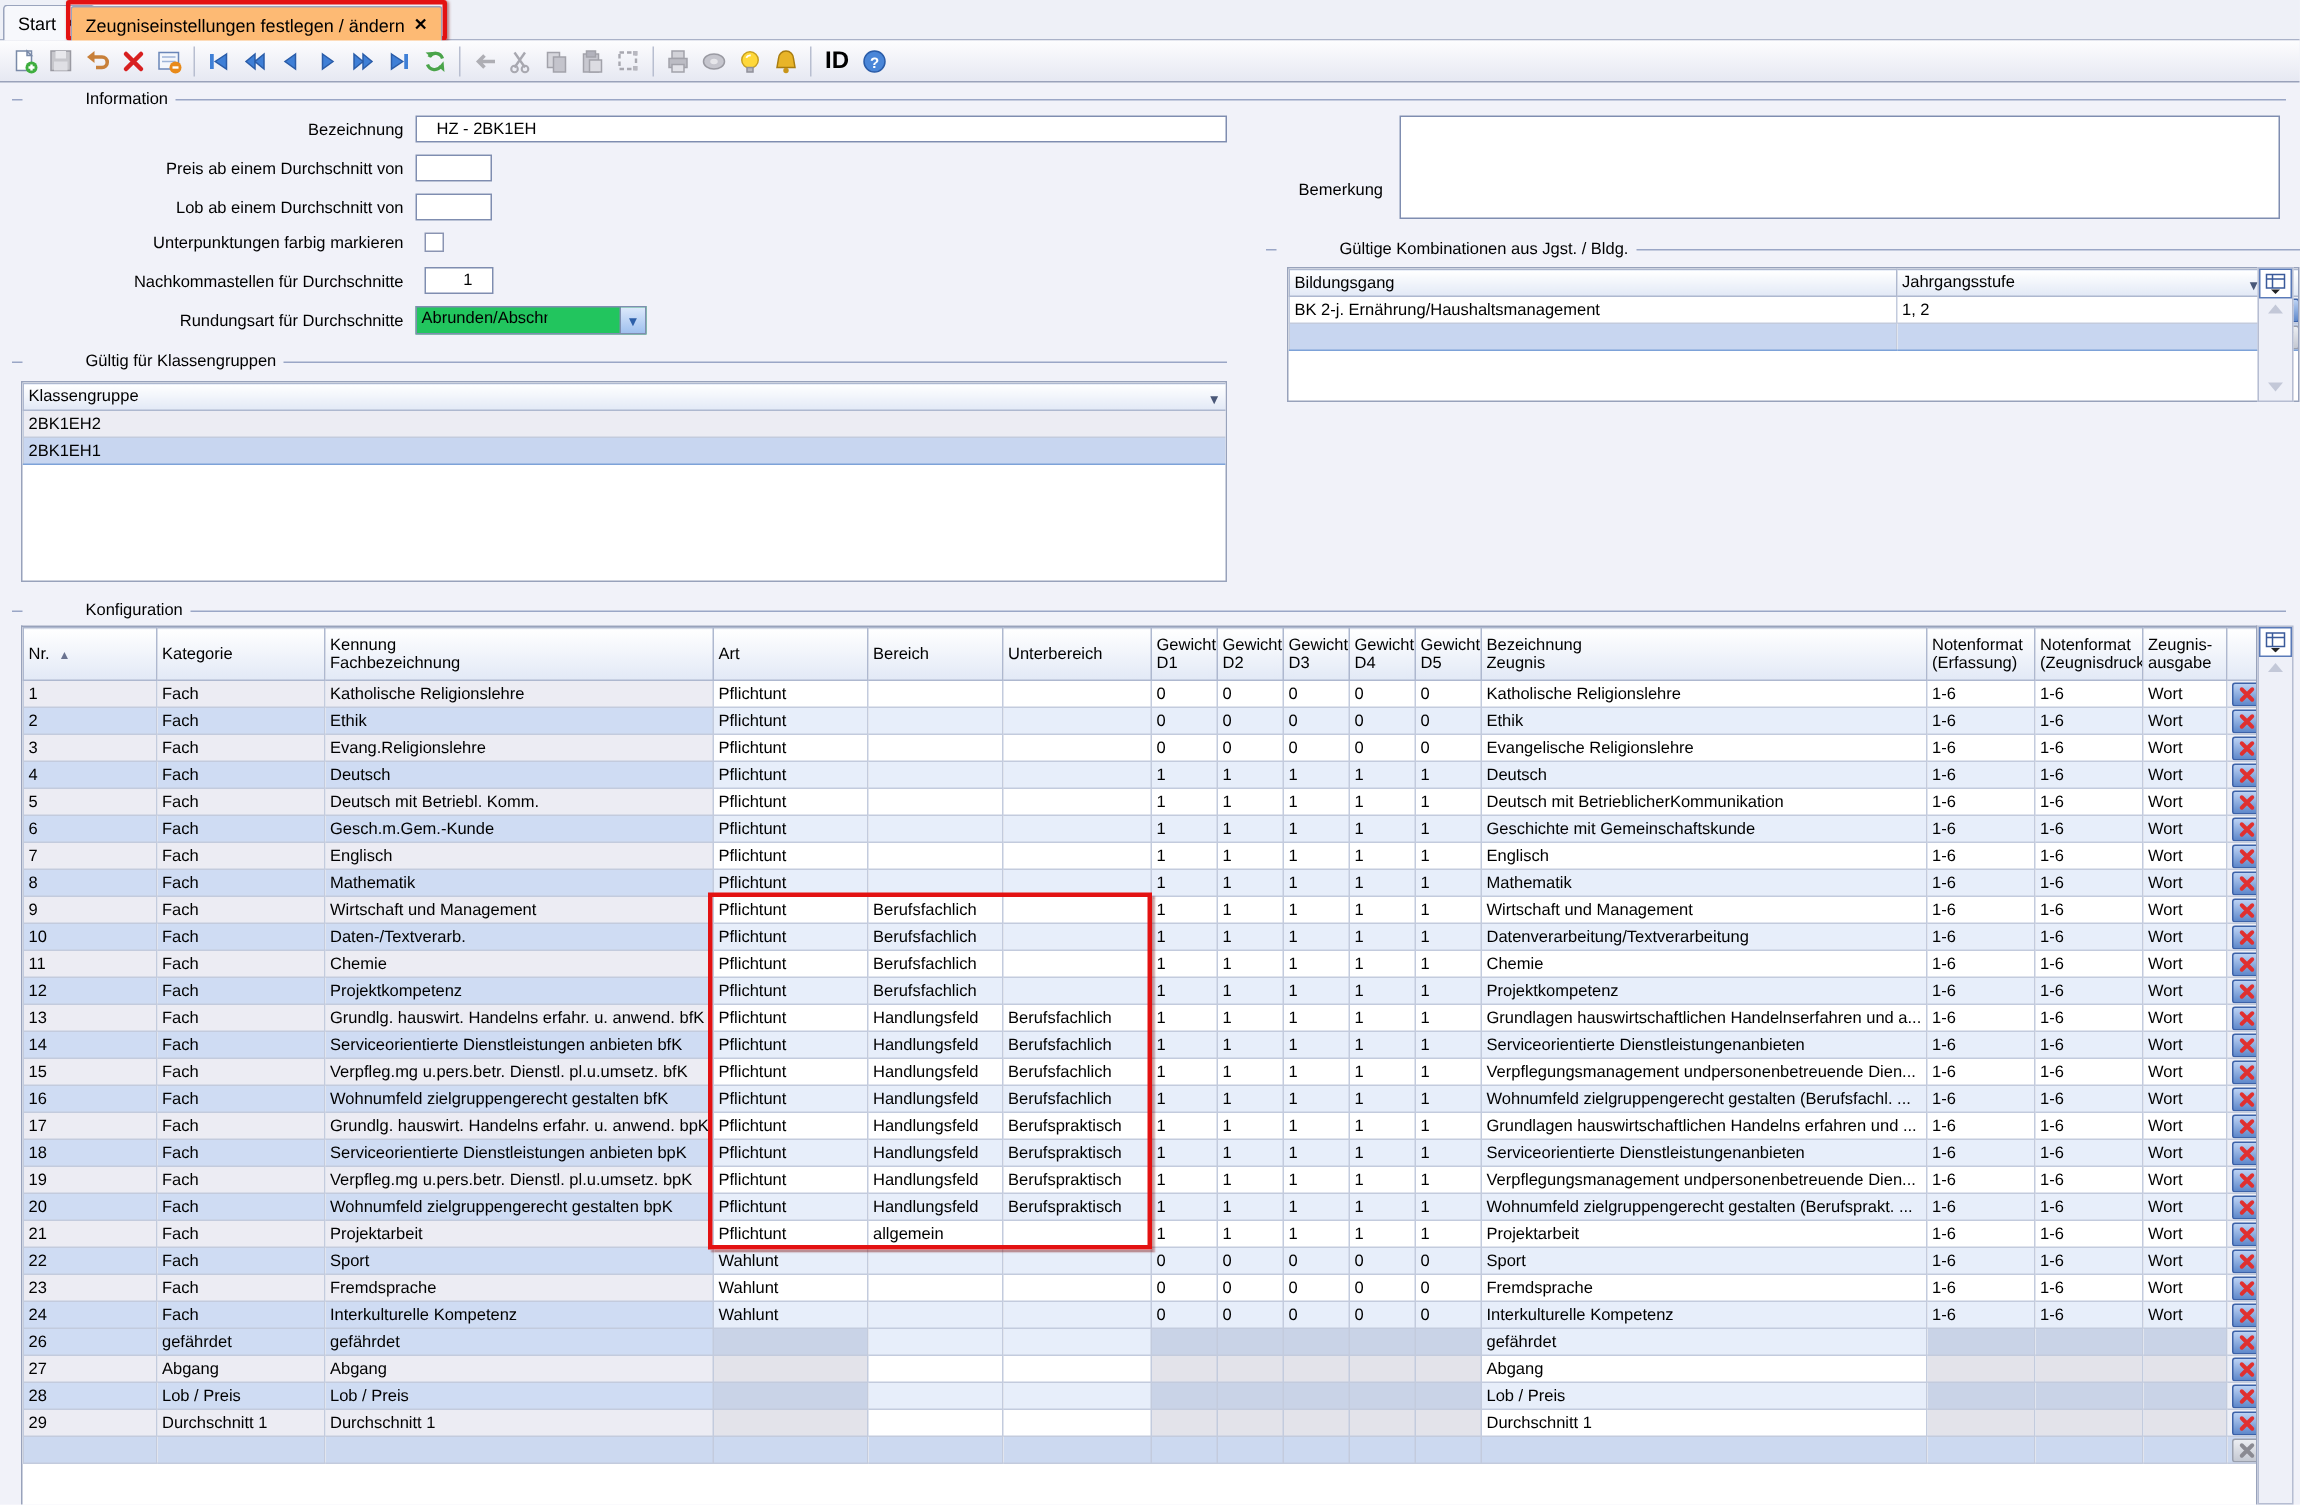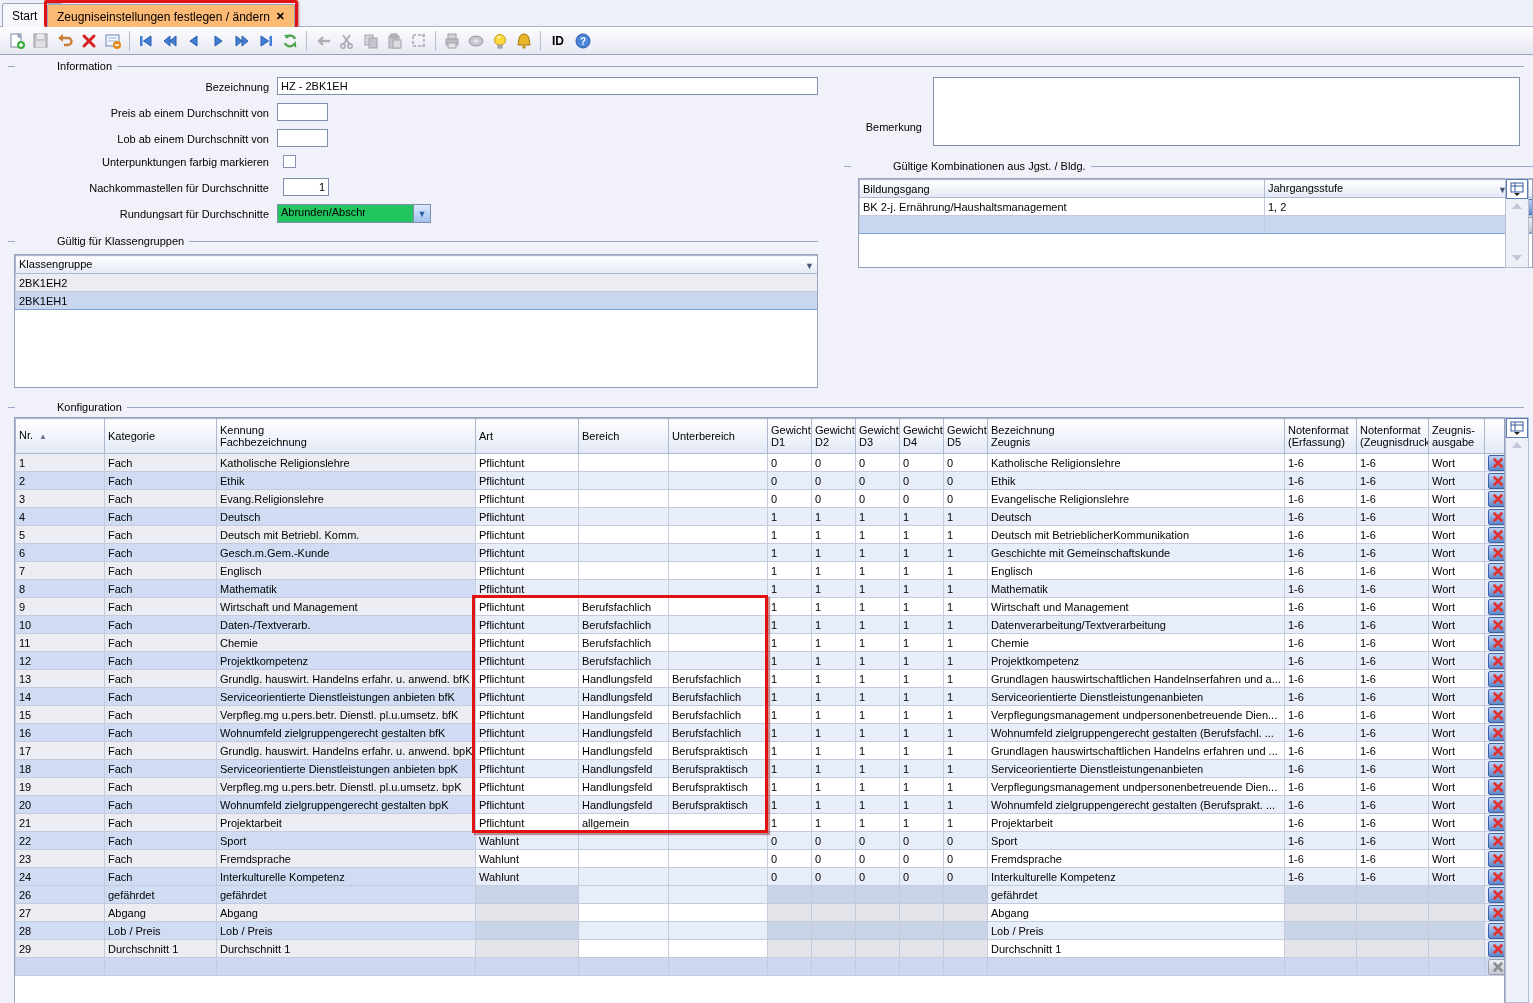--- a/index.html
+++ b/index.html
@@ -18,32 +18,32 @@
               box-shadow:1px 1px 2px rgba(120,20,20,.5); padding:0; height:27px; display:flex; }
   #tab2wrap .tab { position:relative; top:1px; border-radius:2px 2px 0 0; }
 
   
   #toolbar { left:0; top:27px; width:1533px; height:28px;
     background:linear-gradient(#fdfdfe,#e6e8f2); border-bottom:1px solid #9aa2ba;
     display:flex; align-items:center; padding-left:5px; }
   .tbtn { width:24px; height:24px; display:flex; align-items:center; justify-content:center; border-radius:2px; }
   .tsep { width:1px; height:20px; background:#b8bed0; margin:0 4px; }
   .tbtn svg { display:block; }
-  #id-btn { font-weight:bold; font-size:12px; width:26px; }
+  #id-btn { font-weight:bold; font-size:16px; width:26px; }
 
   
   .grp { display:flex; align-items:center; gap:5px; height:12px; }
   .grp .dash { width:7px; border-top:1px solid #9aa6c6; }
   .grp .line { flex:1; border-top:1px solid #9aa6c6; }
   .grp .txt { white-space:nowrap;margin-left:37px; }
 
   
   .flabel { position:absolute; left:0; width:269px; text-align:right; white-space:nowrap; }
   .tbox { position:absolute; height:18px; border:1px solid #7f8db0; background:#fff;
-          font-family:"Liberation Sans",sans-serif; font-size:11px; padding:0 3px; }
+          font-family:"Liberation Sans",sans-serif; font-size:11px; padding:0 13px; }
   .tbox.num { text-align:right; }
   textarea.tbox { resize:none; }
   .combo { display:flex; align-items:stretch; border:1px solid #7f8db0; background:#22c55e; height:19px;gap:48px; }
   .combo .val { flex:1; padding:1px 3px; white-space:nowrap; overflow:hidden; }
   .combo .btn { width:17px; background:linear-gradient(#dce9fb,#9fc0ee); border-left:1px solid #7f8db0;
                 display:flex; align-items:center; justify-content:center; color:#2d5fa8; font-size:9px; }
   .cbx { position:absolute; width:13px; height:13px; border:1px solid #8a94b2; background:#fff; }
 
   
   table.grid { border-collapse:collapse; table-layout:fixed; background:#fff; }

